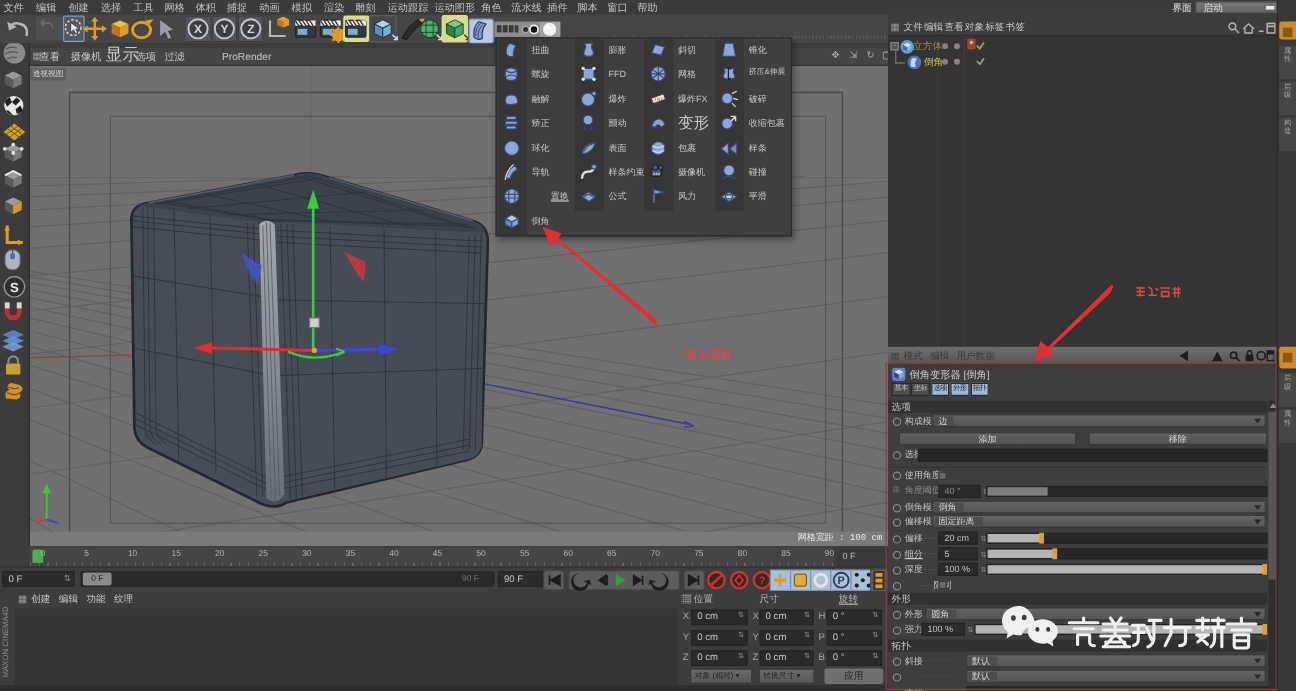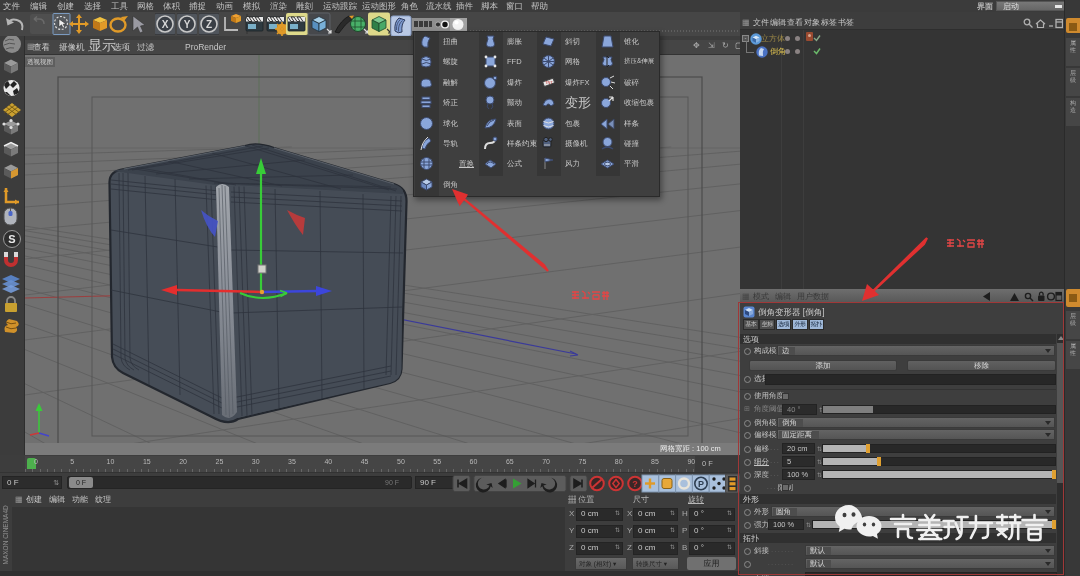--- a/index.html
+++ b/index.html
@@ -329,21 +329,21 @@
     <path d="M262 155 Q270 170 278 180 L280 163 Q271 160 262 155 Z" fill="#c23a3a" opacity="0.9"></path>
     <g stroke-width="1.5" fill="none">
       <line x1="14" y1="378" x2="14" y2="352" stroke="#38cc38"></line>
       <path d="M14 348 l-3.5 8 h7Z" fill="#38cc38" stroke="none"></path>
       <line x1="14" y1="378" x2="24" y2="381" stroke="#4444cc"></line>
       <line x1="14" y1="378" x2="5" y2="380" stroke="#cc3838"></line>
     </g>
   </svg>
 <div style="position:absolute;left:25px;top:57px;width:30px;height:10px;background:#5e5e5e;color:#cfcfcf;font-size:6.5px;line-height:10px;padding-left:2px;overflow:hidden;">透视视图</div>
 <div style="position:absolute;left:25px;top:443px;width:715px;height:12px;background:#7b7b7b;"></div>
-<div style="position:absolute;left:660px;top:443px;width:80px;height:12px;color:#ececec;font-size:7.5px;line-height:12px;text-align:left;overflow:hidden;">网格宽距 : 100 cm</div>
+<div style="position:absolute;left:660px;top:443px;width:80px;height:12px;color:#ececec;font-size:7.5px;line-height:12px;text-align:center;overflow:hidden;font-family:Liberation Mono, monospace;">网格宽距 : 100 cm</div>
 <div style="position:absolute;left:25px;top:456px;width:670px;height:16px;background:#454545;overflow:hidden;">
     <div style="position:absolute;left:2px;top:2px;width:9px;height:13px;background:#4db04d;border-radius:2px;"></div>
     <div style="position:absolute;left:9.0px;top:1px;font-size:7px;line-height:9px;color:#b8b8b8;white-space:nowrap;">0</div>
     <div style="position:absolute;left:45.3px;top:1px;font-size:7px;line-height:9px;color:#b8b8b8;white-space:nowrap;">5</div>
     <div style="position:absolute;left:81.6px;top:1px;font-size:7px;line-height:9px;color:#b8b8b8;white-space:nowrap;">10</div>
     <div style="position:absolute;left:117.89999999999999px;top:1px;font-size:7px;line-height:9px;color:#b8b8b8;white-space:nowrap;">15</div>
     <div style="position:absolute;left:154.2px;top:1px;font-size:7px;line-height:9px;color:#b8b8b8;white-space:nowrap;">20</div>
     <div style="position:absolute;left:190.5px;top:1px;font-size:7px;line-height:9px;color:#b8b8b8;white-space:nowrap;">25</div>
     <div style="position:absolute;left:226.79999999999998px;top:1px;font-size:7px;line-height:9px;color:#b8b8b8;white-space:nowrap;">30</div>
     <div style="position:absolute;left:263.09999999999997px;top:1px;font-size:7px;line-height:9px;color:#b8b8b8;white-space:nowrap;">35</div>
@@ -424,21 +424,21 @@
     <div style="position:absolute;left:37px;top:2px;font-size:8px;line-height:10px;color:#c8c8c8;white-space:nowrap;">编辑</div>
     <div style="position:absolute;left:60px;top:2px;font-size:8px;line-height:10px;color:#c8c8c8;white-space:nowrap;">功能</div>
     <div style="position:absolute;left:83px;top:2px;font-size:8px;line-height:10px;color:#c8c8c8;white-space:nowrap;">纹理</div>
   </div>
 <div style="position:absolute;left:12px;top:507px;width:553px;height:64px;background:#353535;"></div>
 <div style="position:absolute;left:0px;top:493px;width:12px;height:78px;background:#3d3d3d;"></div>
 <div style="position:absolute;left:-25px;top:529px;width:62px;height:9px;transform:rotate(-90deg);transform-origin:center;color:#8f8f8f;font-size:6.5px;white-space:nowrap;">MAXON CINEMA4D</div>
 <div style="position:absolute;left:565px;top:493px;width:173px;height:78px;background:#3d3d3d;">
     <div style="position:absolute;left:3px;top:2px;font-size:8px;line-height:10px;color:#b8b8b8;white-space:nowrap;">▦ 位置</div>
     <div style="position:absolute;left:68px;top:2px;font-size:8px;line-height:10px;color:#b8b8b8;white-space:nowrap;">尺寸</div>
-    <div style="position:absolute;left:123px;top:2px;font-size:8px;line-height:10px;color:#b8b8b8;white-space:nowrap;text-decoration:underline;">旋转</div>
+    <div style="position:absolute;left:134px;top:2px;font-size:8px;line-height:10px;color:#b8b8b8;white-space:nowrap;text-decoration:underline;">旋转</div>
     <div style="position:absolute;left:4px;top:16px;font-size:8px;line-height:10px;color:#a8a8a8;white-space:nowrap;">X</div>
     <div class="fld" style="left:11px;top:15px;width:47px;height:13px;">0 cm<span class="spin" style="right:2px;top:3px;">⇅</span></div>
     <div style="position:absolute;left:62px;top:16px;font-size:8px;line-height:10px;color:#a8a8a8;white-space:nowrap;">X</div>
     <div class="fld" style="left:68px;top:15px;width:45px;height:13px;">0 cm<span class="spin" style="right:2px;top:3px;">⇅</span></div>
     <div style="position:absolute;left:117px;top:16px;font-size:8px;line-height:10px;color:#a8a8a8;white-space:nowrap;">H</div>
     <div class="fld" style="left:124px;top:15px;width:46px;height:13px;">0 °<span class="spin" style="right:2px;top:3px;">⇅</span></div>
     <div style="position:absolute;left:4px;top:33px;font-size:8px;line-height:10px;color:#a8a8a8;white-space:nowrap;">Y</div>
     <div class="fld" style="left:11px;top:32px;width:47px;height:13px;">0 cm<span class="spin" style="right:2px;top:3px;">⇅</span></div>
     <div style="position:absolute;left:62px;top:33px;font-size:8px;line-height:10px;color:#a8a8a8;white-space:nowrap;">Y</div>
     <div class="fld" style="left:68px;top:32px;width:45px;height:13px;">0 cm<span class="spin" style="right:2px;top:3px;">⇅</span></div>

